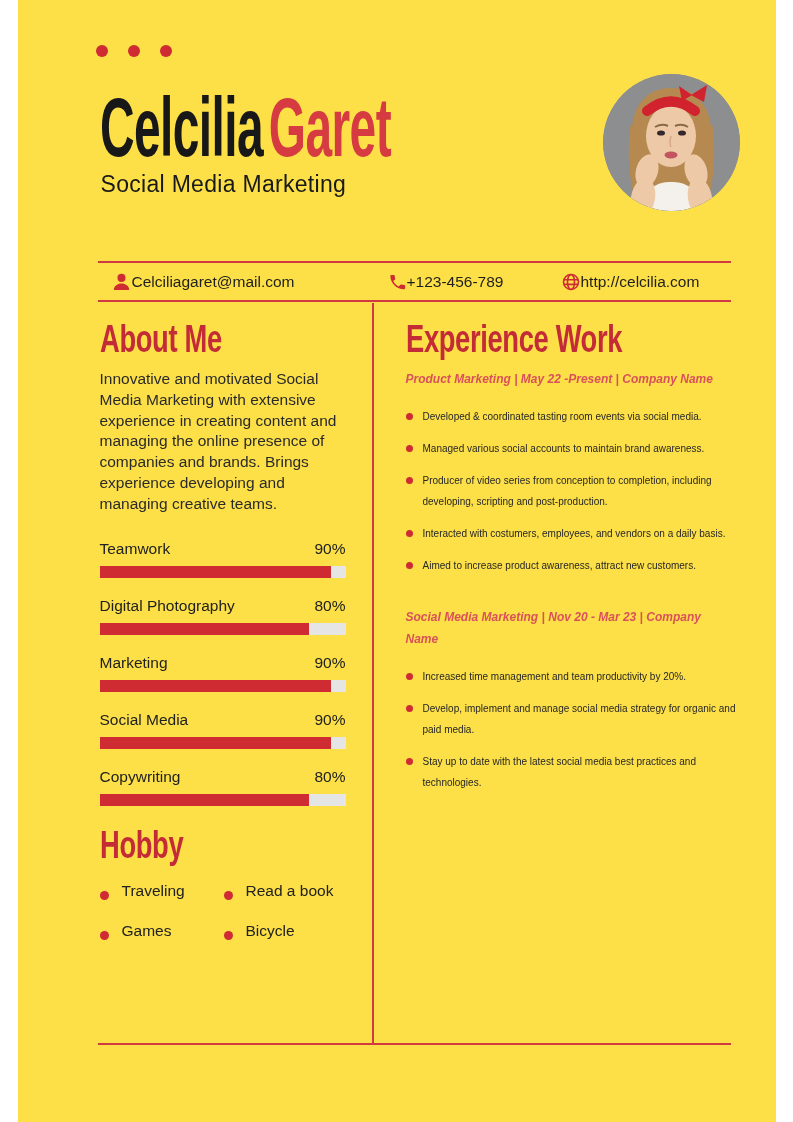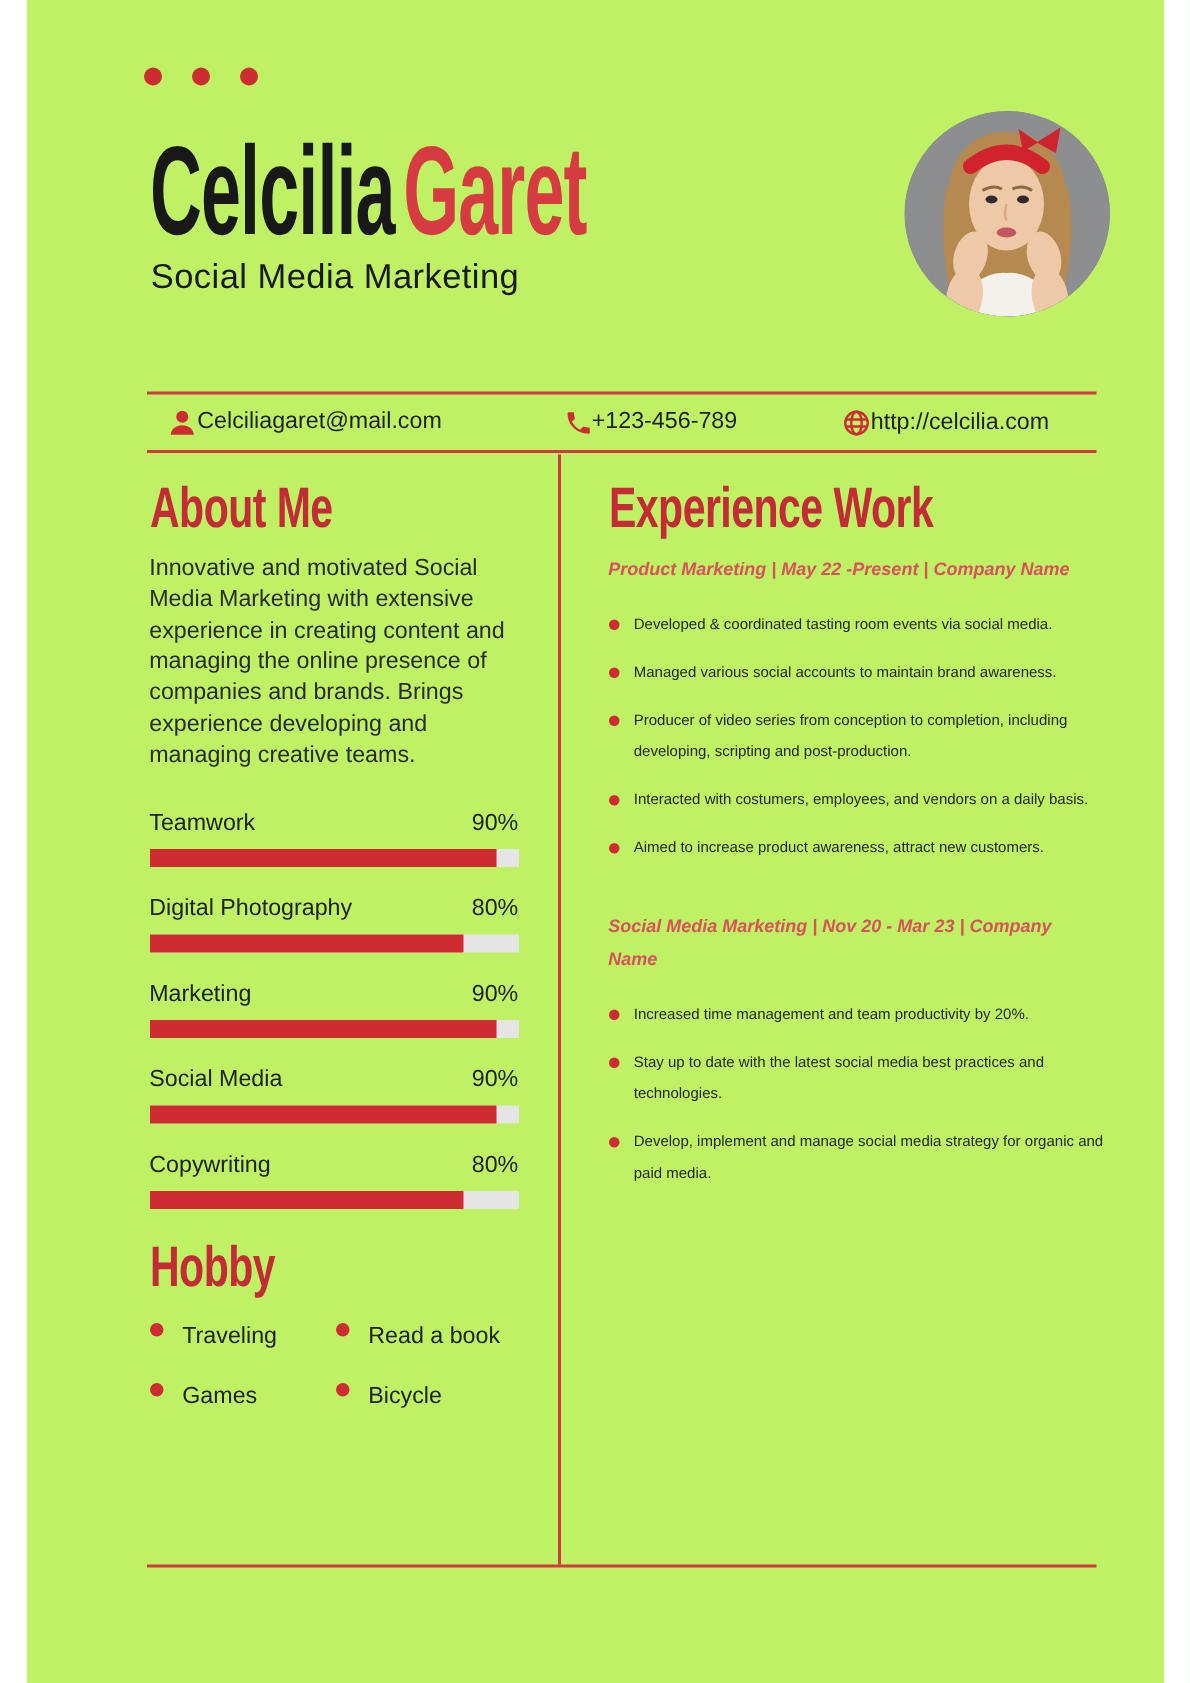--- a/index.html
+++ b/index.html
@@ -7,41 +7,41 @@
     --line:#d13a40;
     --hred:#c32b36;
     --name-red:#d63b41;
     --jobred:#d9515b;
     --ink:#282828;
     --track:#e5e5e5;
   }
   *{box-sizing:border-box;margin:0;padding:0}
   html,body{background:#ffffff}
   body{font-family:"Liberation Sans",sans-serif;color:var(--ink)}
-  .page{position:relative;width:758px;height:1122px;background:#bef264;margin:0 auto;overflow:hidden}
+  .page{position:relative;width:758px;height:1122px;background:#fde047;margin:0 auto;overflow:hidden}
 
   
   .dots{position:absolute;left:78px;top:45px;display:flex;gap:20px}
   .dot{width:12px;height:12px;border-radius:50%;background:var(--red)}
 
   
   .name{position:absolute;left:82px;top:84px;font-size:84px;font-weight:bold;line-height:86px;letter-spacing:-1px;white-space:nowrap;color:#181818}
   .name-inner{display:inline-block;transform:scaleX(.57);transform-origin:0 0}
   .name-last{color:var(--name-red);margin-left:10px}
   .subtitle{position:absolute;left:83px;top:171px;font-size:23px;letter-spacing:.3px;color:#191919}
 
   
   .photo{position:absolute;left:585px;top:74px;width:137px;height:137px;border-radius:50%;overflow:hidden;background:#8c8e90}
   .photo svg{display:block}
 
   
   .contact{position:absolute;left:80px;top:261px;width:633px;height:41px;border-top:2px solid var(--line);border-bottom:2px solid var(--line)}
   .contact-item{position:absolute;top:50%;transform:translateY(-50%);display:flex;align-items:center;gap:0;font-size:15.5px;color:#1f1f1f;white-space:nowrap}
   .ci-email{left:13px}
-  .ci-phone{left:278px}
+  .ci-phone{left:290px}
   .ci-web{left:463px}
   .cicon{display:inline-flex;align-items:center;justify-content:center}
 
   
   .divider-v{position:absolute;left:354px;top:303px;width:2px;height:740px;background:var(--line)}
   .line-bottom{position:absolute;left:80px;top:1043px;width:633px;height:2px;background:var(--line)}
 
   
   .col-left{position:absolute;left:82px;top:322px;width:246px}
   .col-right{position:absolute;left:388px;top:322px;width:330px}
@@ -54,21 +54,21 @@
   .skills{margin-top:24px}
   .skill-list{margin-top:12px}
   .skill{margin-top:16px}
   .skill + .skill{margin-top:18px}
   .skill-head{display:flex;justify-content:space-between;align-items:baseline;font-size:15.5px;line-height:19px;color:#212121}
   .skill-track{margin-top:8px;height:12px;background:var(--track)}
   .skill-fill{height:12px;background:var(--red)}
 
   .hobby{margin-top:22px}
   .hobby-grid{margin-top:20px;display:grid;grid-template-columns:124px 1fr;row-gap:22px}
-  .hobby-item{display:flex;align-items:flex-start;gap:13px;font-size:15.5px;color:#212121}
+  .hobby-item{display:flex;align-items:flex-end;gap:13px;font-size:15.5px;color:#212121}
   .hobby-bullet{flex:0 0 9px;width:9px;height:9px;border-radius:50%;background:var(--red)}
 
   .job-title{margin-top:12px;font-size:12px;line-height:22px;font-weight:bold;font-style:italic;color:var(--jobred)}
   .job2 .job-title{margin-top:30px}
   .bullets{list-style:none;margin-top:16px;font-size:10px;line-height:21px;color:#262626}
   .bullets li{position:relative;padding-left:17px;margin-bottom:11px}
   .bullets li::before{content:"";position:absolute;left:0;top:7px;width:7px;height:7px;border-radius:50%;background:var(--red)}
 </style>
 </head>
 <body>
@@ -242,19 +242,19 @@
         <li>Producer of video series from conception to completion, including developing, scripting and post-production.</li>
         <li>Interacted with costumers, employees, and vendors on a daily basis.</li>
         <li>Aimed to increase product awareness, attract new customers.</li>
       </ul>
     </div>
 
     <div class="job job2">
       <div class="job-title">Social Media Marketing | Nov 20 - Mar 23 | Company Name</div>
       <ul class="bullets">
         <li>Increased time management and team productivity by 20%.</li>
+        <li>Develop, implement and manage social media strategy for organic and paid media.</li>
         <li>Stay up to date with the latest social media best practices and technologies.</li>
-        <li>Develop, implement and manage social media strategy for organic and paid media.</li>
       </ul>
     </div>
   </div>
 
 </div>
 
 </body></html>

